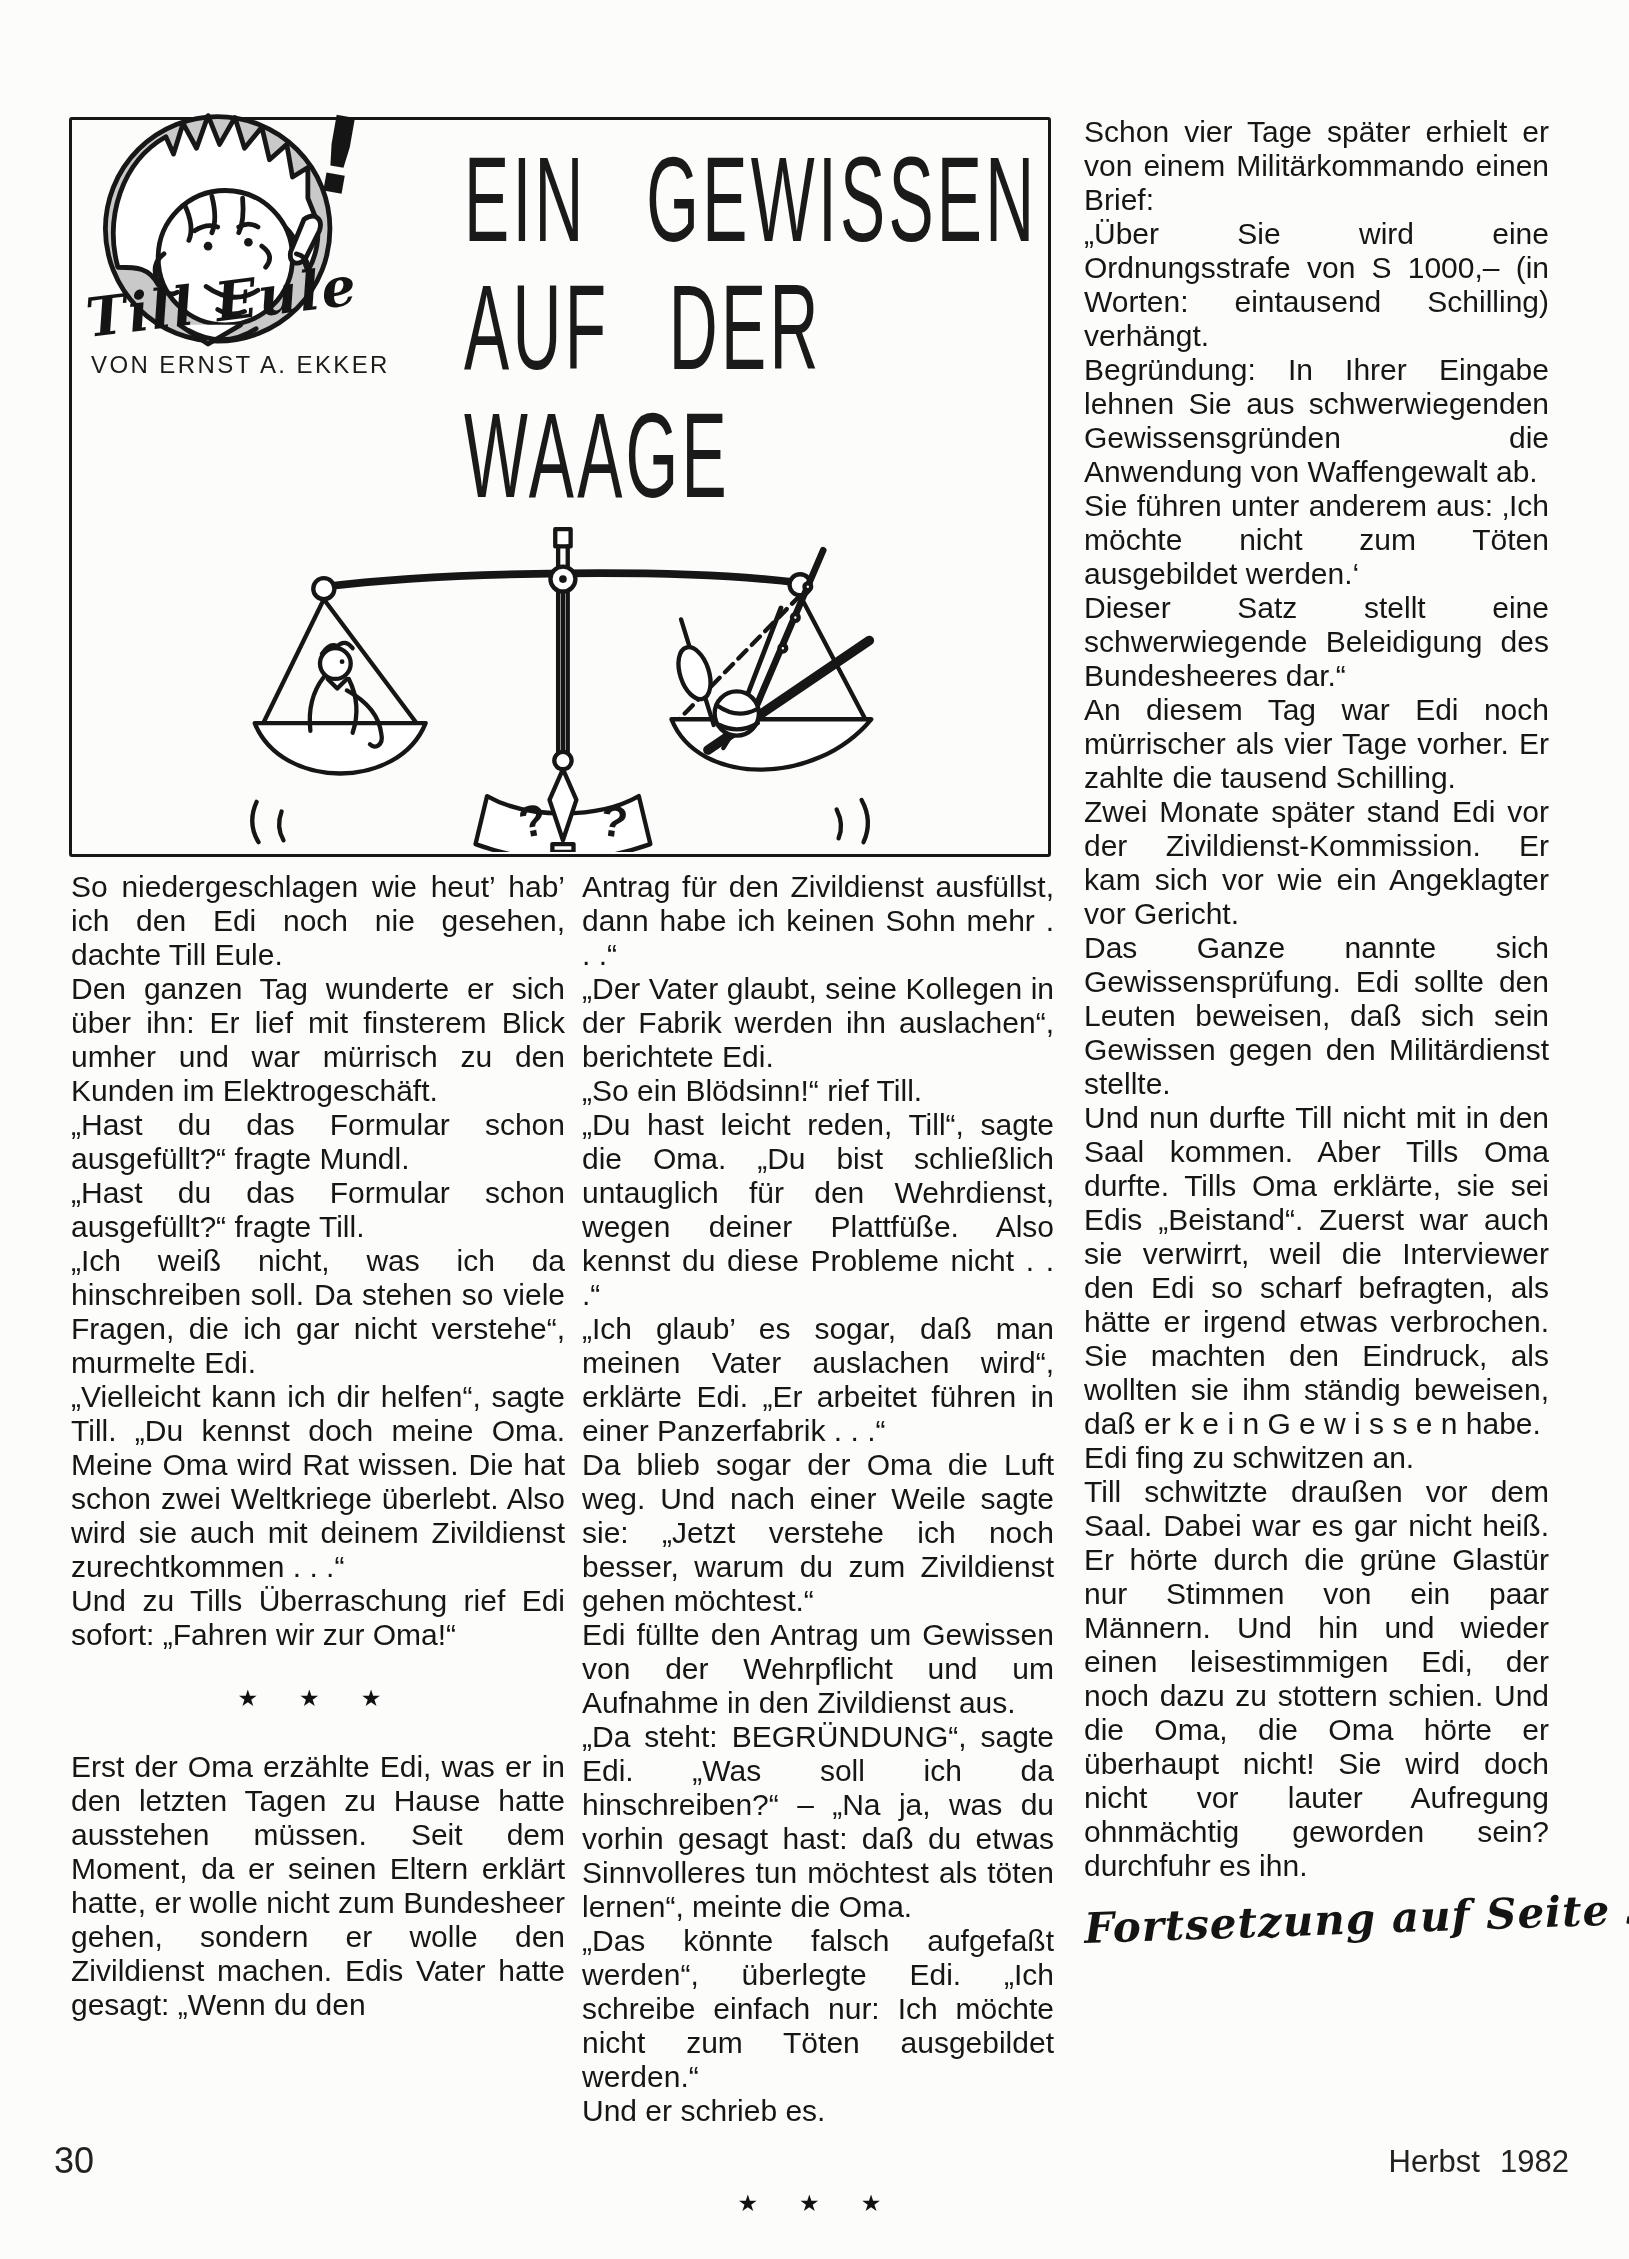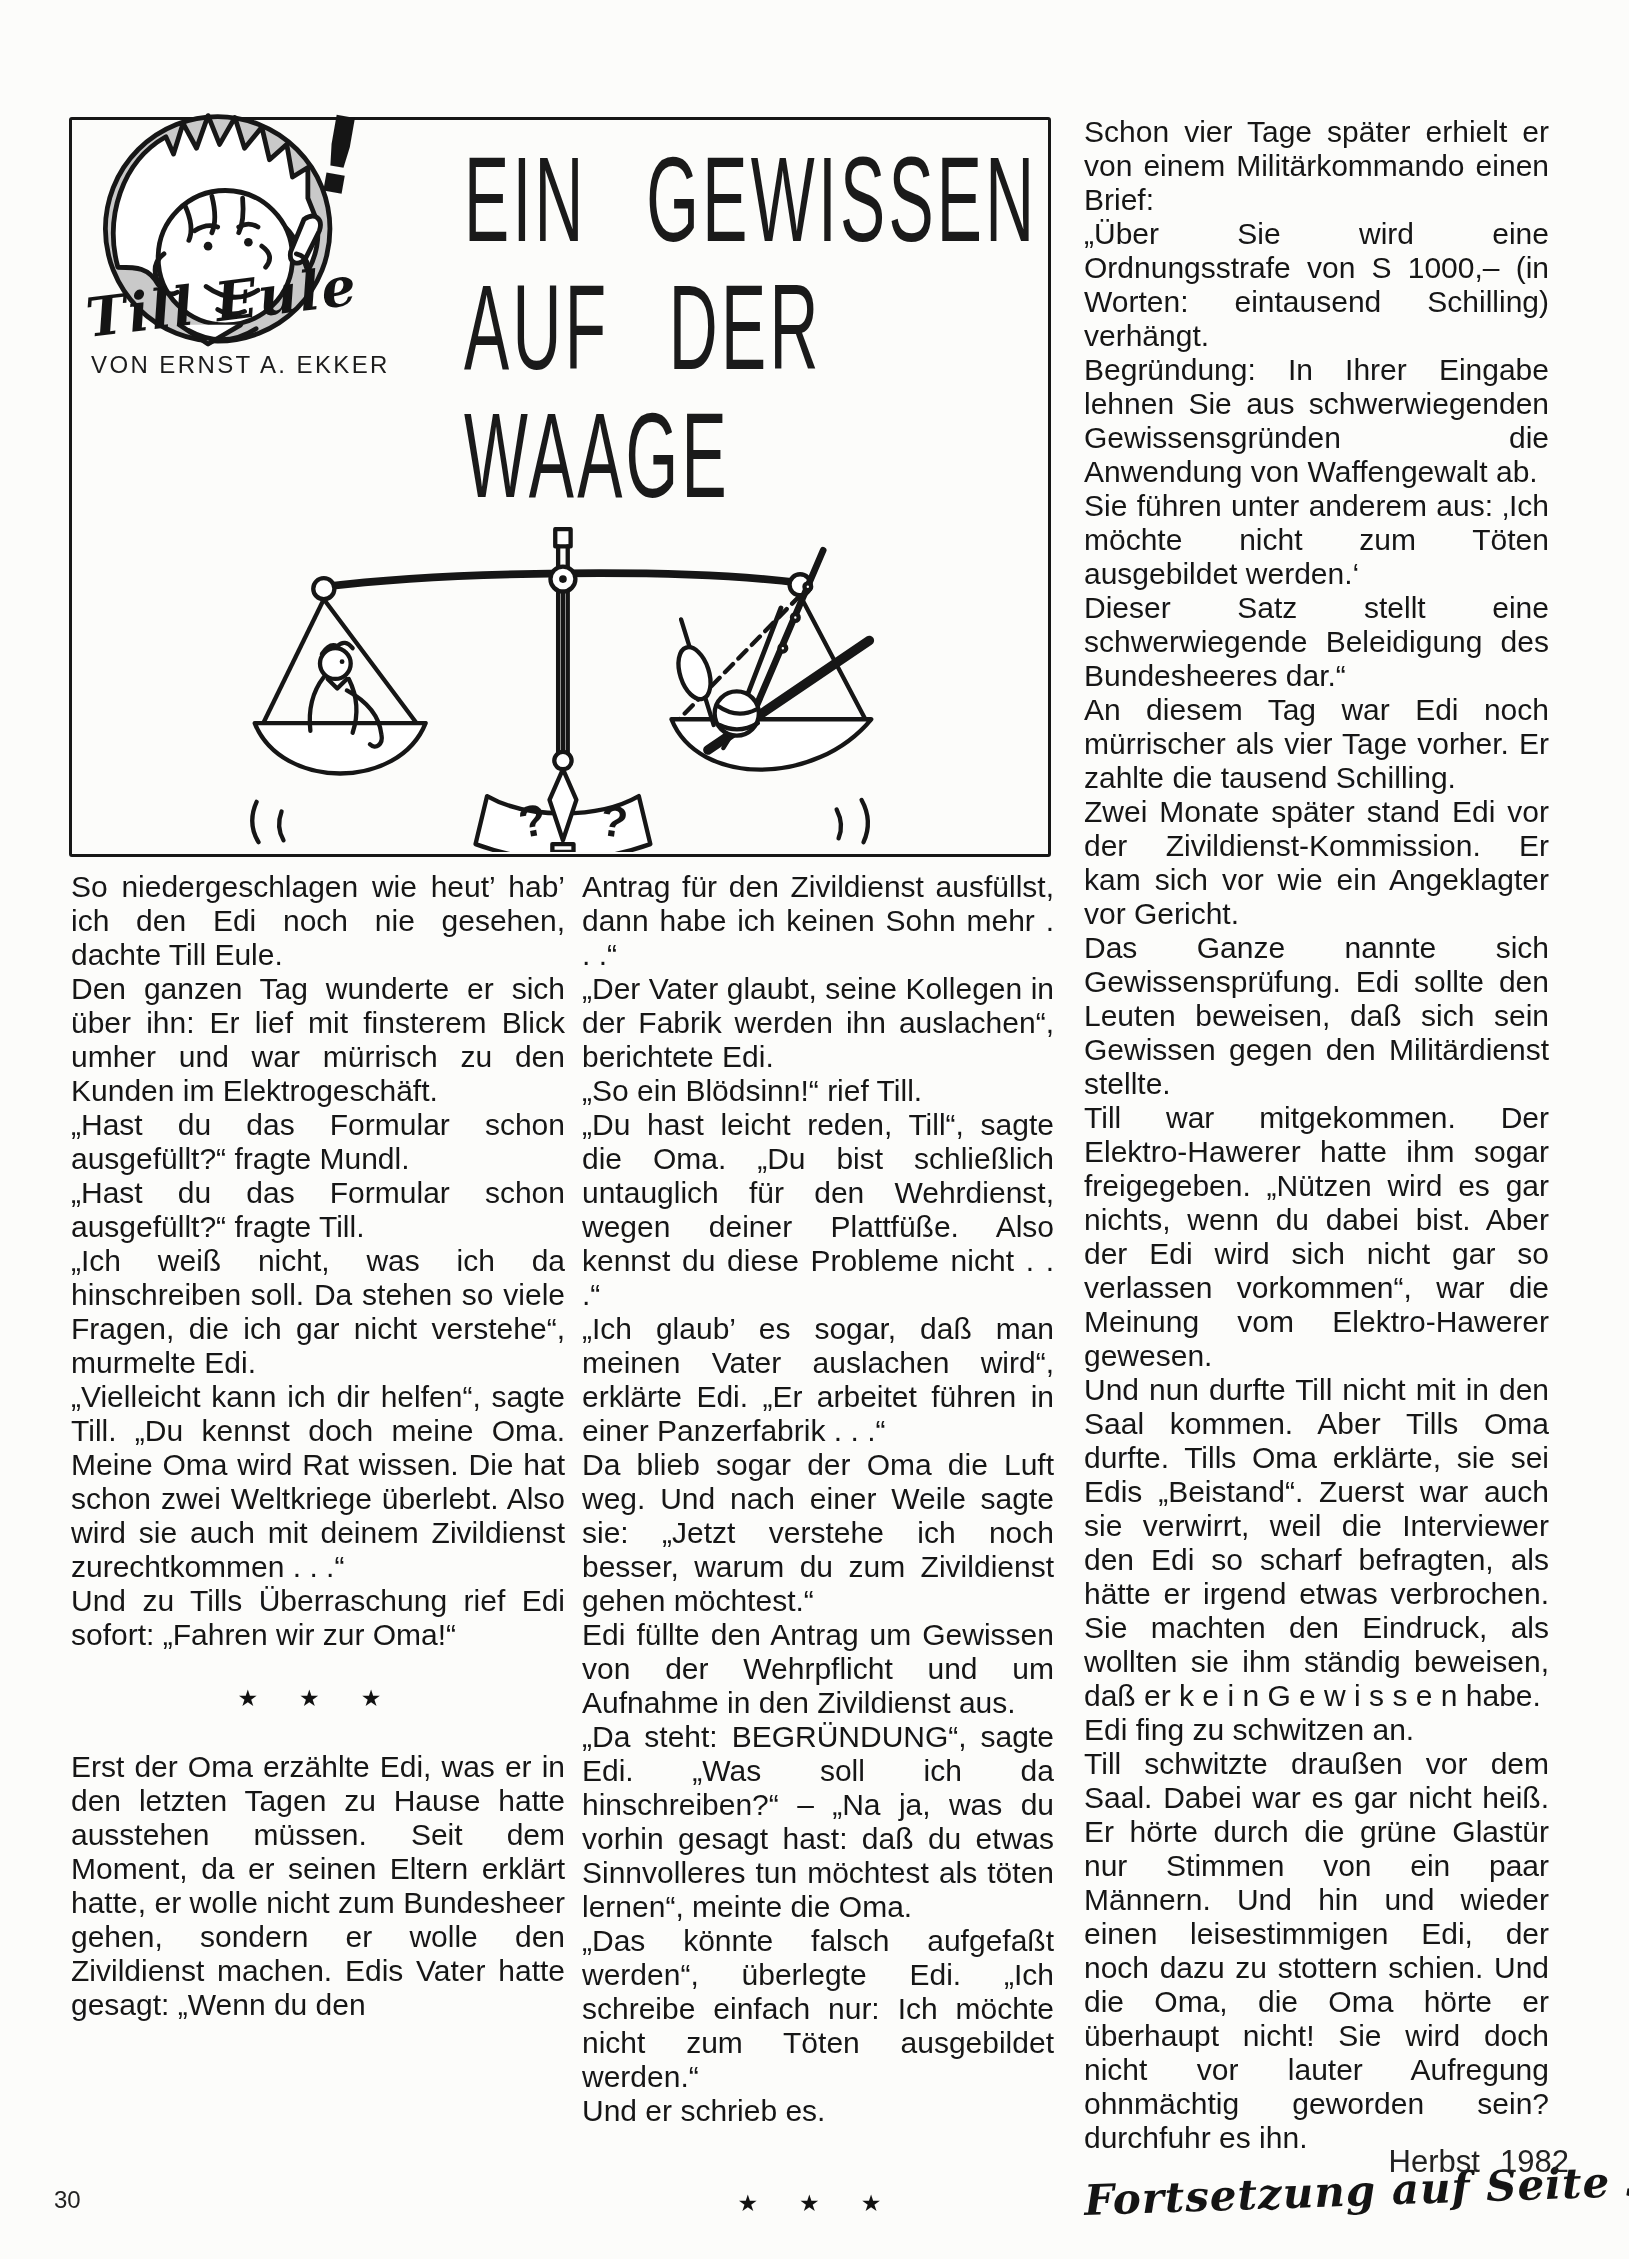--- a/index.html
+++ b/index.html
@@ -42,21 +42,21 @@
     text-align:center; font-size:23px; letter-spacing:17.3px;
     margin:29px 0 35px 0; color:#111;
   }
   .stars.mid{ margin-top:58px; margin-bottom:0; }
   .continuation{
     margin-top:21px; text-align:center; white-space:nowrap;
     font-family:"DejaVu Serif", serif; font-style:italic; font-weight:bold;
     font-size:42px; letter-spacing:1px; transform:rotate(-2deg); color:#141414;
   }
   
-  .footer-page { position:absolute; left:54px;  top:2140px; font-size:24px; color:#222;margin-top:46px; }
+  .footer-page { position:absolute; left:54px;  top:2140px; font-size:36px; color:#222; }
   .footer-issue{ position:absolute; right:60px; top:2144px; font-size:31px; word-spacing:11.5px; color:#222; }
 </style>
 </head>
 <body>
 
 <div class="page">
 
   <div class="head-box">
 
     <svg class="portrait-svg" viewBox="0 0 332 322">
@@ -187,21 +187,20 @@
 
   <section class="col" id="col-right">
     <p>Schon vier Tage später erhielt er von einem Militärkommando einen Brief:</p>
     <p>„Über Sie wird eine Ordnungsstrafe von S 1000,– (in Worten: eintausend Schilling) verhängt.</p>
     <p>Begründung: In Ihrer Eingabe lehnen Sie aus schwerwiegenden Gewissensgründen die Anwendung von Waffengewalt ab.</p>
     <p>Sie führen unter anderem aus: ‚Ich möchte nicht zum Töten ausgebildet werden.‘</p>
     <p>Dieser Satz stellt eine schwerwiegende Beleidigung des Bundesheeres dar.“</p>
     <p>An diesem Tag war Edi noch mürrischer als vier Tage vorher. Er zahlte die tausend Schilling.</p>
     <p>Zwei Monate später stand Edi vor der Zivildienst-Kommission. Er kam sich vor wie ein Angeklagter vor Gericht.</p>
     <p>Das Ganze nannte sich Gewissensprüfung. Edi sollte den Leuten beweisen, daß sich sein Gewissen gegen den Militärdienst stellte.</p>
-    <p>Till war mitgekommen. Der Elektro-Hawerer hatte ihm sogar freigegeben. „Nützen wird es gar nichts, wenn du dabei bist. Aber der Edi wird sich nicht gar so verlassen vorkommen“, war die Meinung vom Elektro-Hawerer gewesen.</p>
     <p>Und nun durfte Till nicht mit in den Saal kommen. Aber Tills Oma durfte. Tills Oma erklärte, sie sei Edis „Beistand“. Zuerst war auch sie verwirrt, weil die Interviewer den Edi so scharf befragten, als hätte er irgend etwas verbrochen. Sie machten den Eindruck, als wollten sie ihm ständig beweisen, daß er k e i n   G e w i s s e n habe.</p>
     <p>Edi fing zu schwitzen an.</p>
     <p>Till schwitzte draußen vor dem Saal. Dabei war es gar nicht heiß. Er hörte durch die grüne Glastür nur Stimmen von ein paar Männern. Und hin und wieder einen leisestimmigen Edi, der noch dazu zu stottern schien. Und die Oma, die Oma hörte er überhaupt nicht! Sie wird doch nicht vor lauter Aufregung ohnmächtig geworden sein? durchfuhr es ihn.</p>
     <div class="continuation">Fortsetzung auf Seite 34</div>
   </section>
 
   <div class="footer-page">30</div>
   <div class="footer-issue">Herbst 1982</div>
 
 </div>

